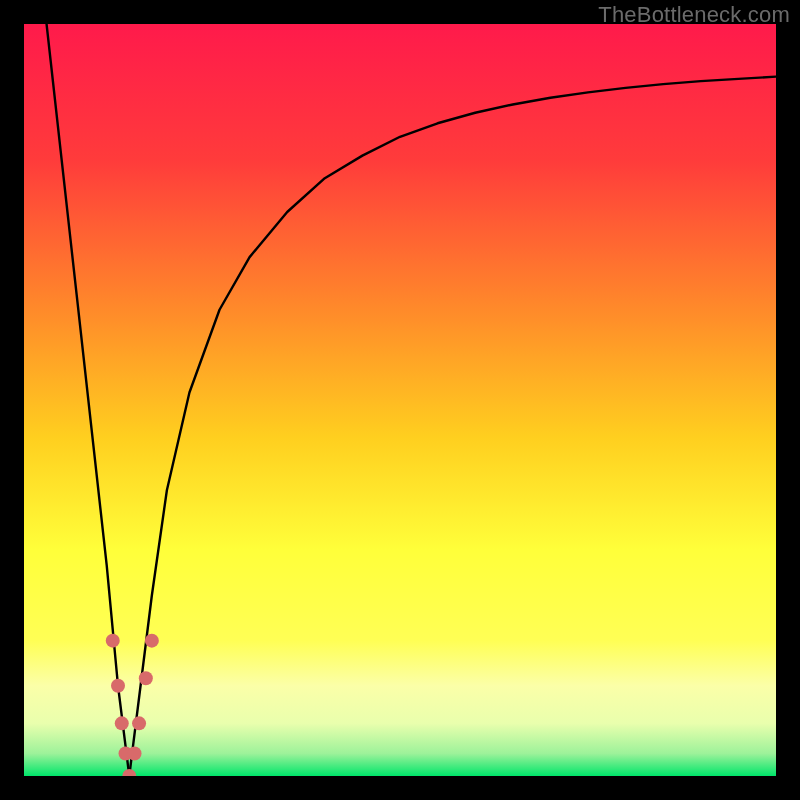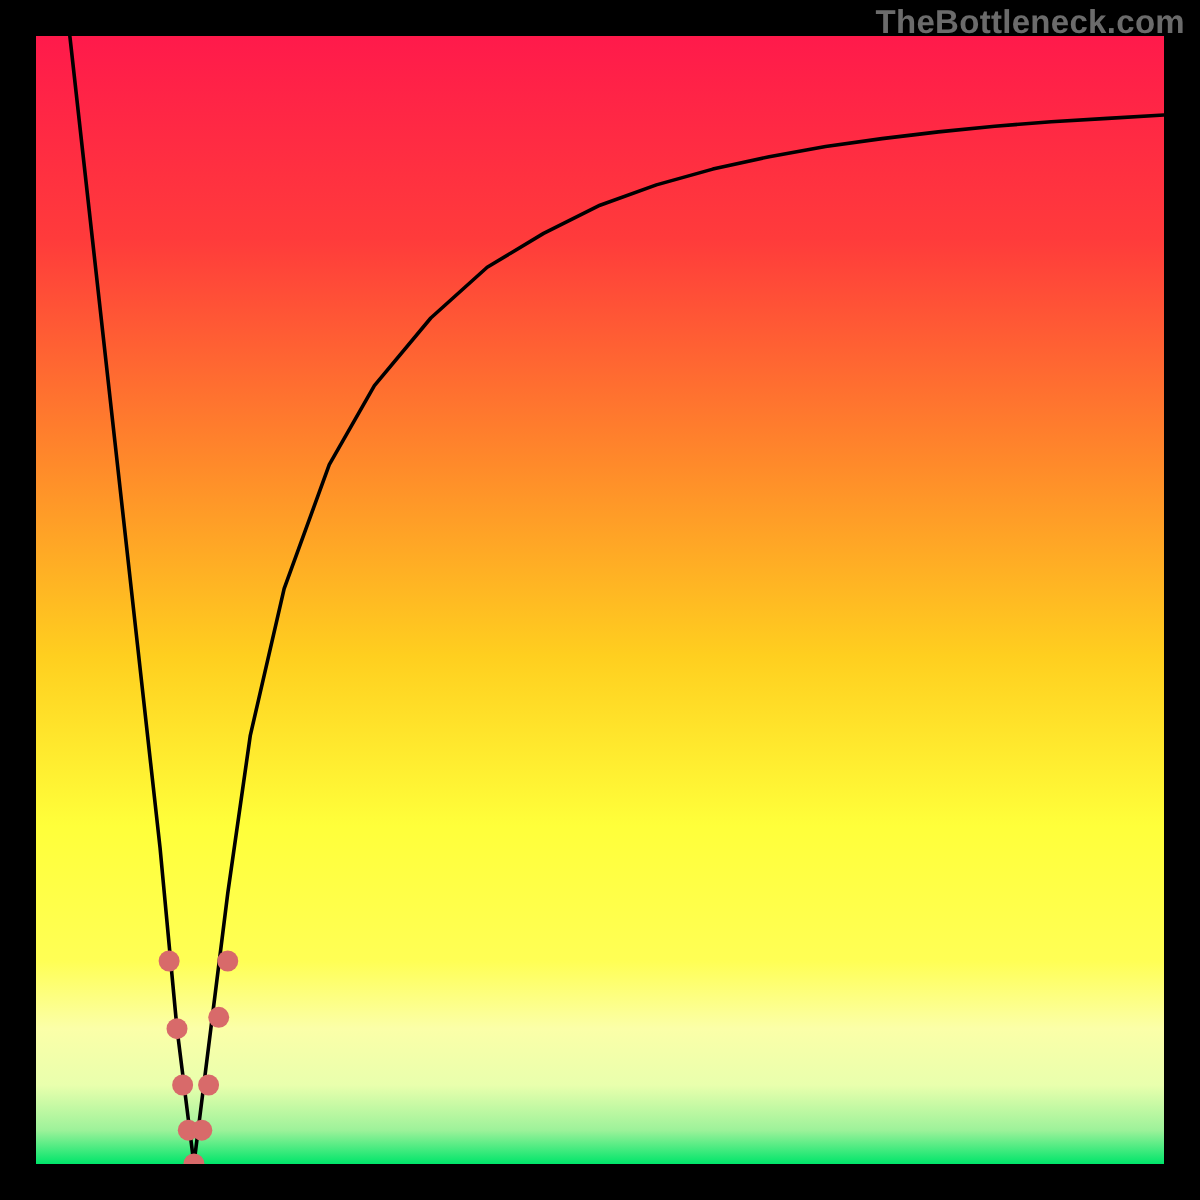--- a/index.html
+++ b/index.html
@@ -25,21 +25,21 @@
     top: 0;
     width: 752px;
     height: 752px;
   }
   .watermark {
     position: absolute;
     top: 2px;
     right: 10px;
     color: #6b6b6b;
     font-size: 22px;
-    font-weight: 700;
+    font-weight: 400;
     letter-spacing: 0.2px;
     user-select: none;
     margin-left: 36px;
   }
   svg { display: block; }
 </style>
 </head>
 <body>
 
 <div class="frame">

